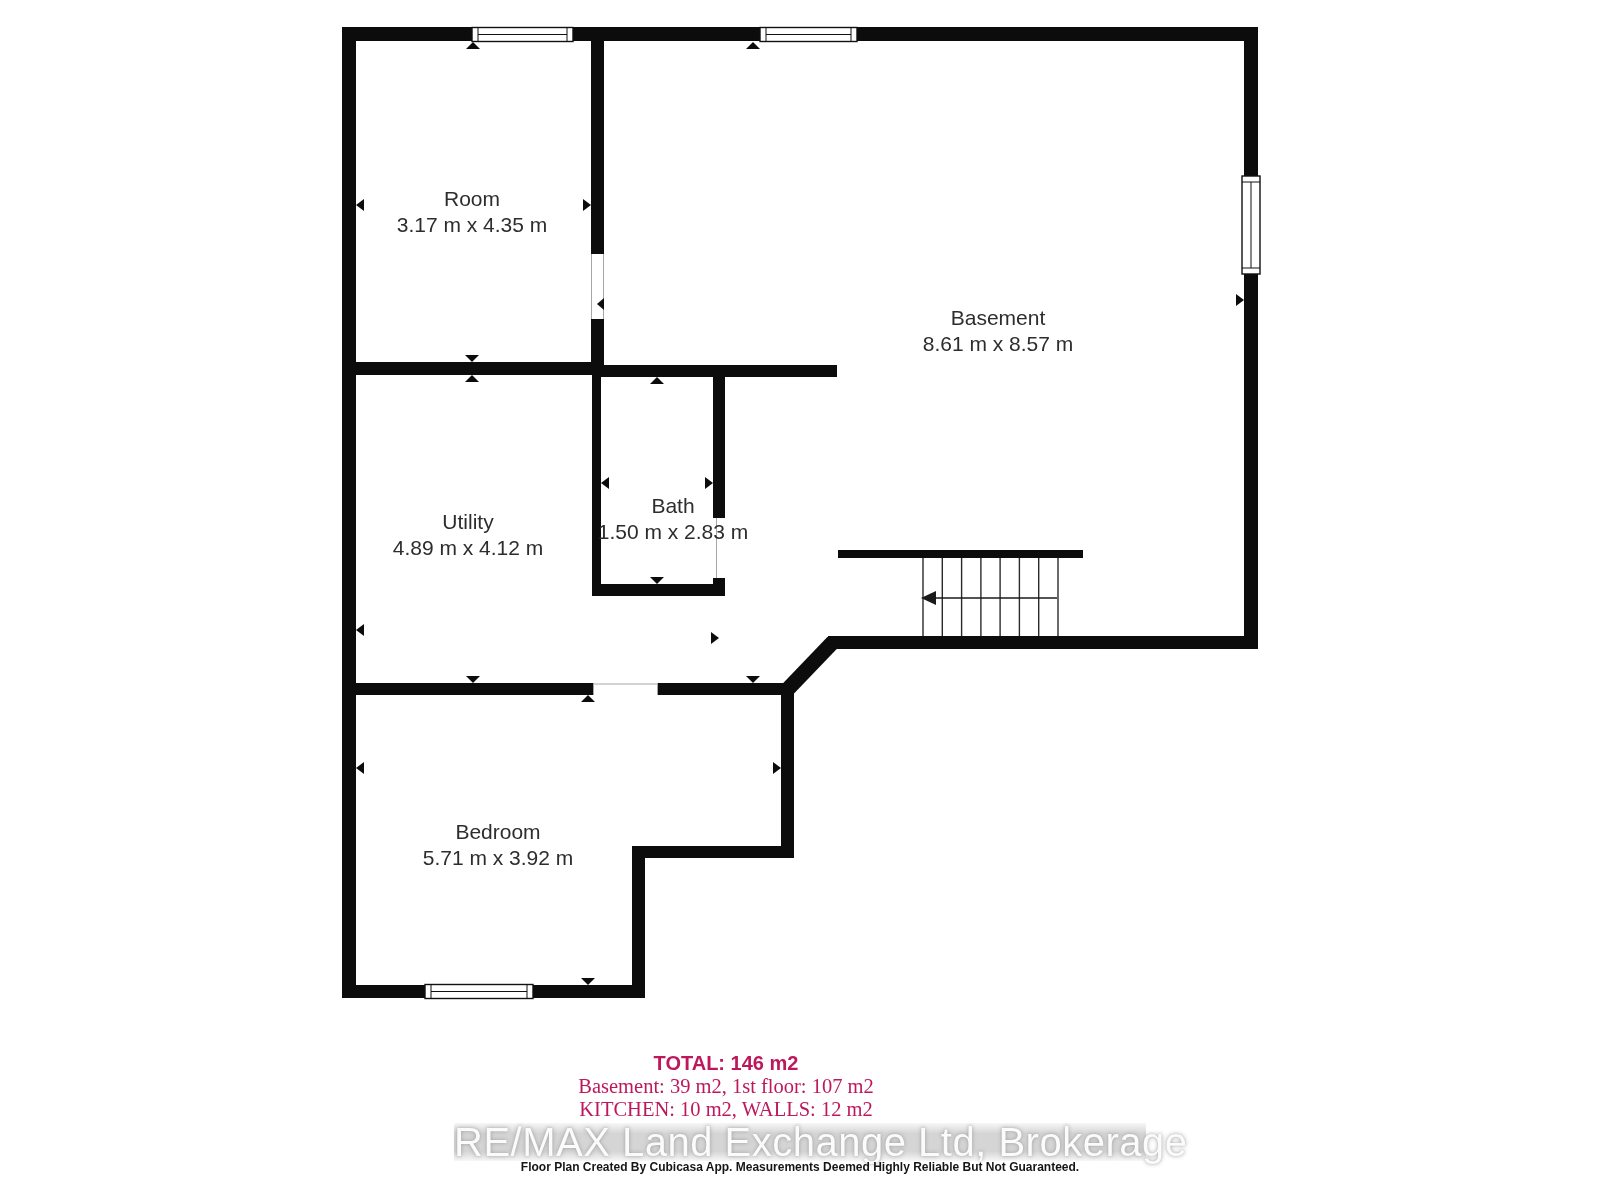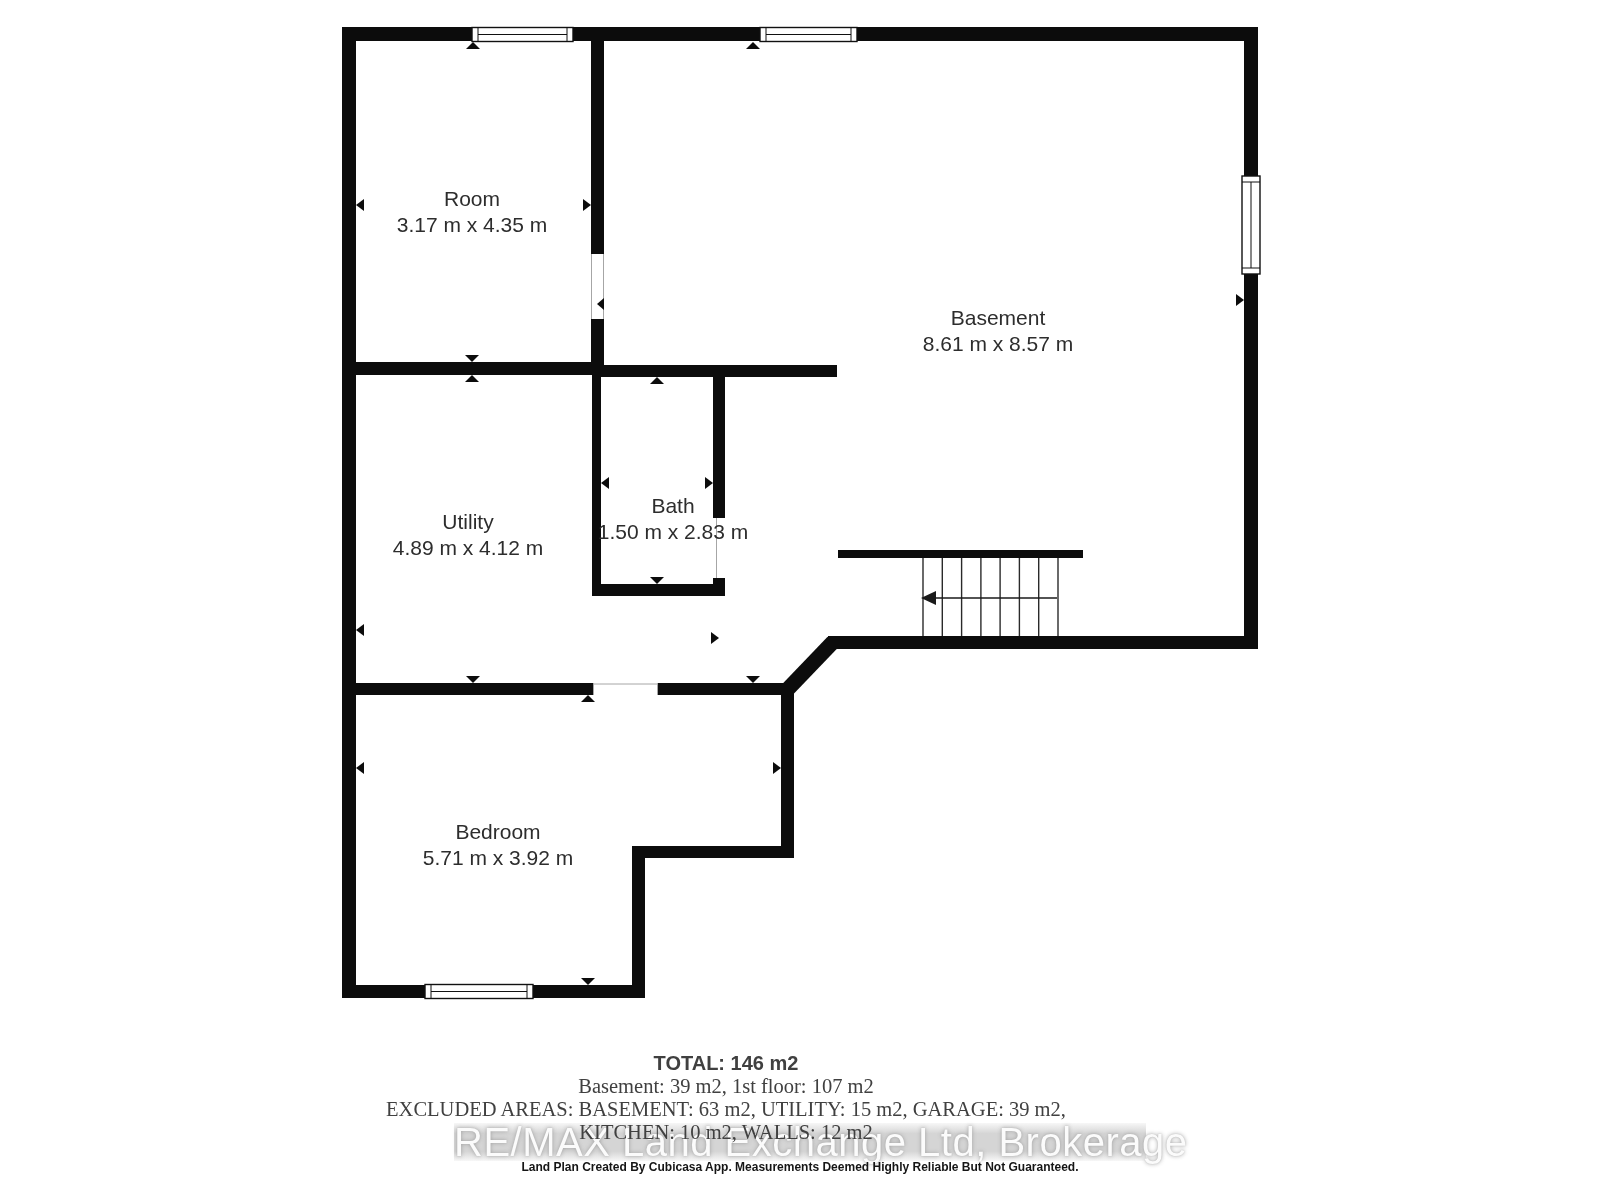--- a/index.html
+++ b/index.html
@@ -39,21 +39,21 @@
       rgba(189,189,189,0.12) 100%);
     z-index: 1;
   }
 
   .summary {
     position: absolute;
     left: 0;
     top: 1052px;
     width: 1452px;
     text-align: center;
-    color: #404040;
+    color: #be185d;
     z-index: 2;
   }
   .summary-total { font-size: 20px; font-weight: 700; line-height: 23px; }
   .summary-line  { font-size: 20.5px; font-weight: 400; line-height: 23px; font-family: Liberation Serif, serif; }
 
   .disclaimer {
     position: absolute;
     left: 0;
     top: 1159px;
     width: 1600px;
@@ -188,19 +188,18 @@
       <text class="room-name" x="498" y="839">Bedroom</text>
       <text class="room-dims" x="498" y="865">5.71 m x 3.92 m</text>
     </g>
   </svg>
 
   <div class="watermark">RE/MAX Land Exchange Ltd, Brokerage</div>
 
   <div class="summary">
     <div class="summary-total">TOTAL: 146 m2</div>
     <div class="summary-line">Basement: 39 m2, 1st floor: 107 m2</div>
-    <div class="summary-line">EXCLUDED AREAS: BASEMENT: 63 m2, UTILITY: 15 m2, GARAGE: 39 m2,</div>
     <div class="summary-line">KITCHEN: 10 m2, WALLS: 12 m2</div>
   </div>
 
-  <div class="disclaimer">Land Plan Created By Cubicasa App. Measurements Deemed Highly Reliable But Not Guaranteed.</div>
+  <div class="disclaimer">Floor Plan Created By Cubicasa App. Measurements Deemed Highly Reliable But Not Guaranteed.</div>
 
 </div>
 
 </body></html>

